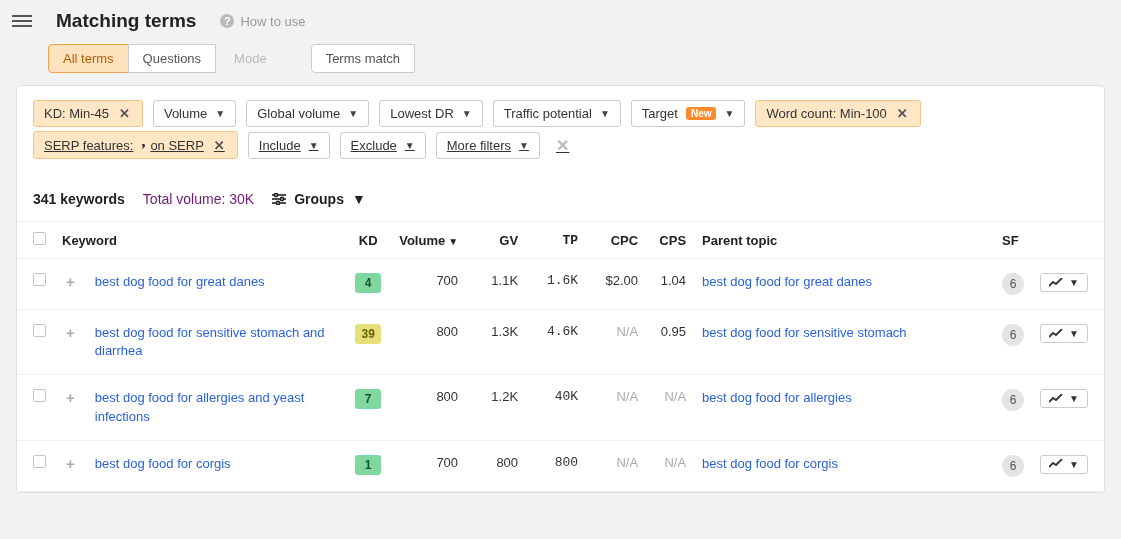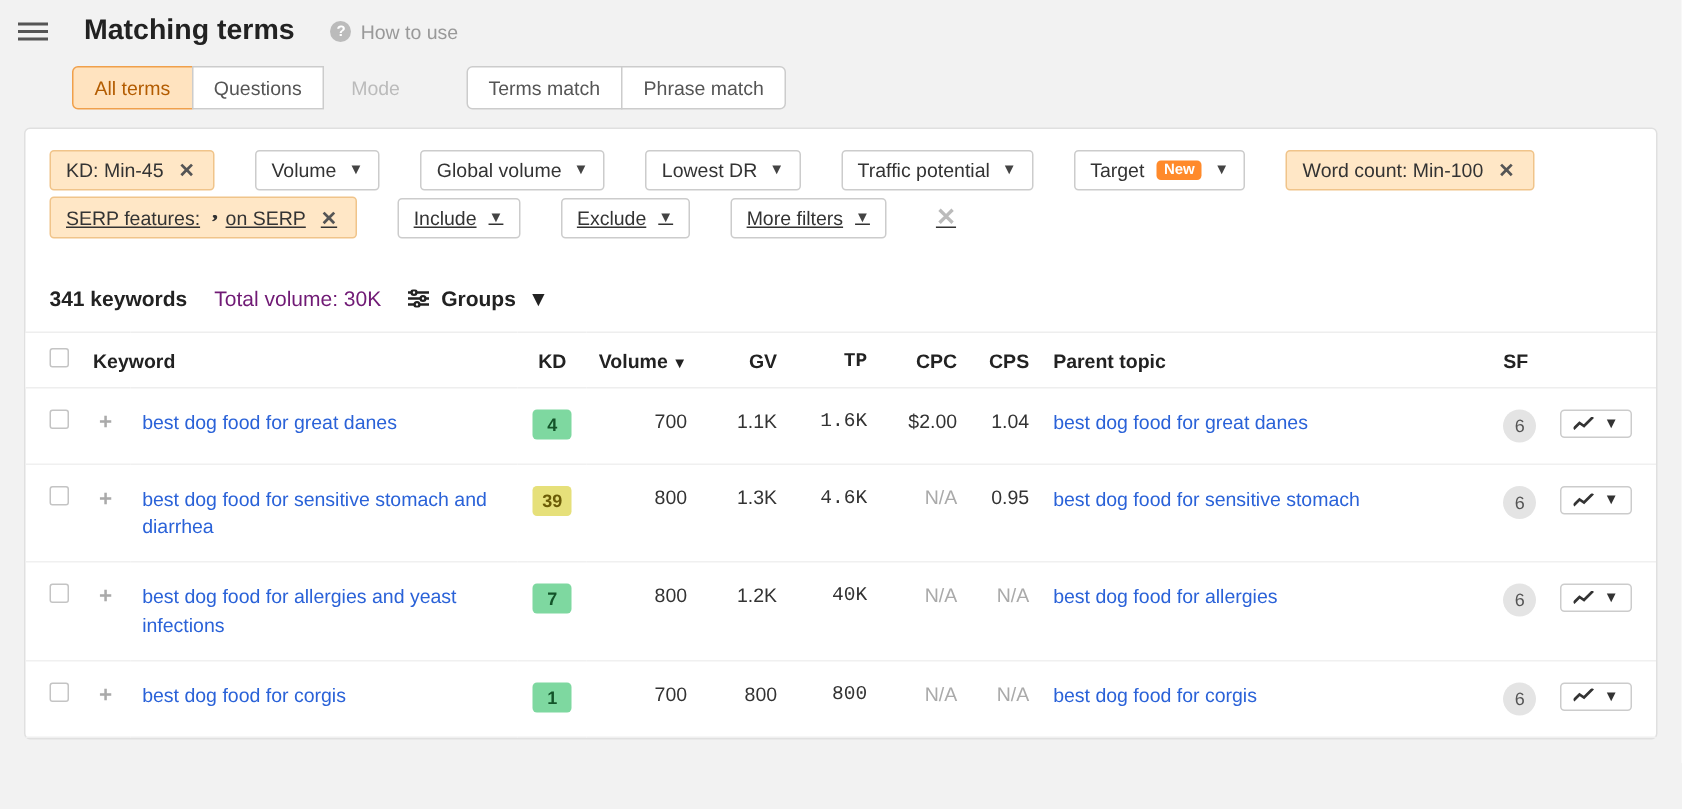--- a/index.html
+++ b/index.html
@@ -10,21 +10,21 @@
 .page-title { font-size: 19px; font-weight: 600; color: #222; }
 .how-to-use { display: flex; align-items: center; gap: 6px; color: #999; font-size: 13px; cursor: pointer; }
 .help-icon { display:inline-flex; width:14px; height:14px; border-radius:50%; background:#bbb; color:#fff; font-size:10px; font-weight:700; align-items:center; justify-content:center; }
 .tabs { display:flex; align-items:center; gap:0; padding: 6px 16px 12px 16px; }
 .tab { padding:6px 14px; border:1px solid #ccc; background:#fff; color:#555; font-size:13px; cursor:pointer;margin-left:32px; }
 .tab:first-child { border-radius:4px 0 0 4px; }
 .tab.active { background:#ffe3bf; border-color:#f0a04b; color:#b35c00; }
 .tab + .tab { margin-left:-1px; }
 .mode-label { color:#bbb; font-size:13px; margin: 0 12px 0 18px; }
 .panel { background:#fff; margin:0 16px 16px 16px; border:1px solid #e0e0e0; border-radius:4px; }
-.filter-row { padding:14px 16px 2px 16px; display:flex; flex-wrap:wrap; gap:27px; align-items:center; }
+.filter-row { padding:14px 16px 2px 16px; display:flex; flex-wrap:wrap; gap:10px; align-items:center; }
 .chip { display:inline-flex; align-items:center; gap:8px; padding:5px 10px; border:1px solid #ccc; background:#fff; border-radius:3px; font-size:13px; color:#333; cursor:pointer; white-space:nowrap; }
 .chip.tag { background:#ffe7c6; border-color:#f0c48a; }
 .chip .close { font-weight:700; color:#555; padding:0 2px; cursor:pointer; }
 .chip .caret { font-size:10px; color:#444; }
 .new-badge { background:#ff8a2b; color:#fff; font-size:10px; font-weight:700; padding:1px 5px; border-radius:3px; }
 .clear-x { color:#bbb; font-size:16px; font-weight:700; cursor:pointer; padding:4px 6px; }
 .summary-row { padding:18px 16px 14px 16px; display:flex; align-items:center; gap:18px; font-size:14px; }
 .summary-row .kw { font-weight:700; color:#222; }
 .summary-row .tv { color:#701a75; }
 .groups-btn { display:inline-flex; align-items:center; gap:8px; font-weight:700; color:#222; cursor:pointer; }
@@ -73,21 +73,20 @@
     <span class="help-icon">?</span>
     <span>How to use</span>
   </div>
 </div>
 
 <div class="tabs">
   <div class="tab active">All terms</div>
   <div class="tab">Questions</div>
   <span class="mode-label">Mode</span>
   <div class="tab" style="border-radius:4px 0 0 4px;">Terms match</div>
-  <div class="tab" style="border-radius:0 4px 4px 0;">Phrase match</div>
 </div>
 
 <div class="panel">
   <div class="filter-row">
     <span class="chip tag">
       <span>KD: Min-45</span>
       <span class="close">✕</span>
     </span>
     <span class="chip">
       <span>Volume</span>

